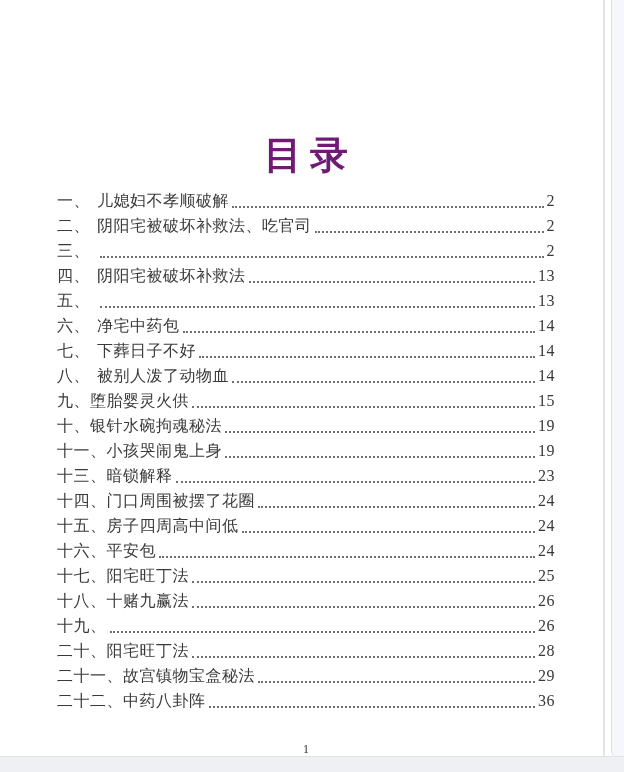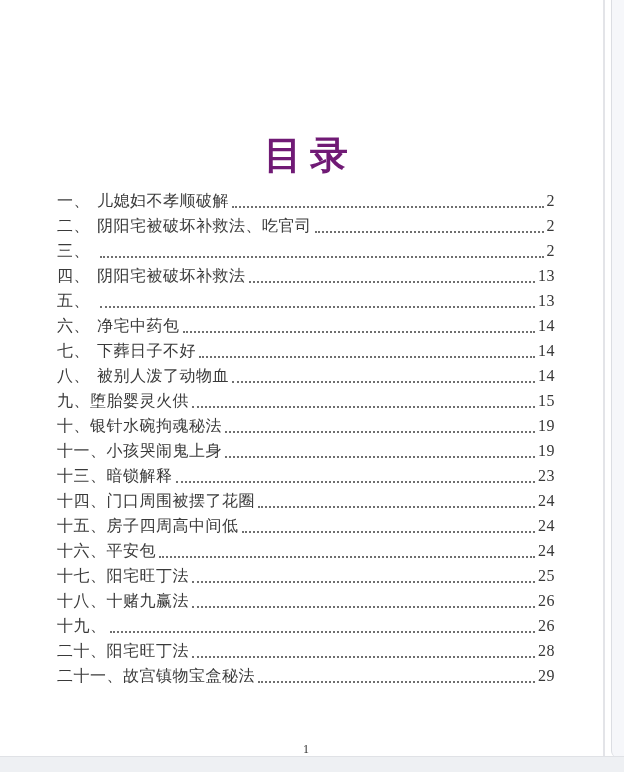--- a/index.html
+++ b/index.html
@@ -189,19 +189,25 @@
         <span class="title">阳宅旺丁法</span>
         <span class="leader"></span>
         <span class="page">28</span>
       </div>
       <div class="row">
         <span class="num">二十一、</span>
         <span class="title">故宫镇物宝盒秘法</span>
         <span class="leader"></span>
         <span class="page">29</span>
       </div>
+      <div class="row">
+        <span class="num">二十二、</span>
+        <span class="title">中药八卦阵</span>
+        <span class="leader"></span>
+        <span class="page">36</span>
+      </div>
 
     </div>
 
     <div class="footer-num">1</div>
 
   </div>
 </div>
 
 </body></html>

